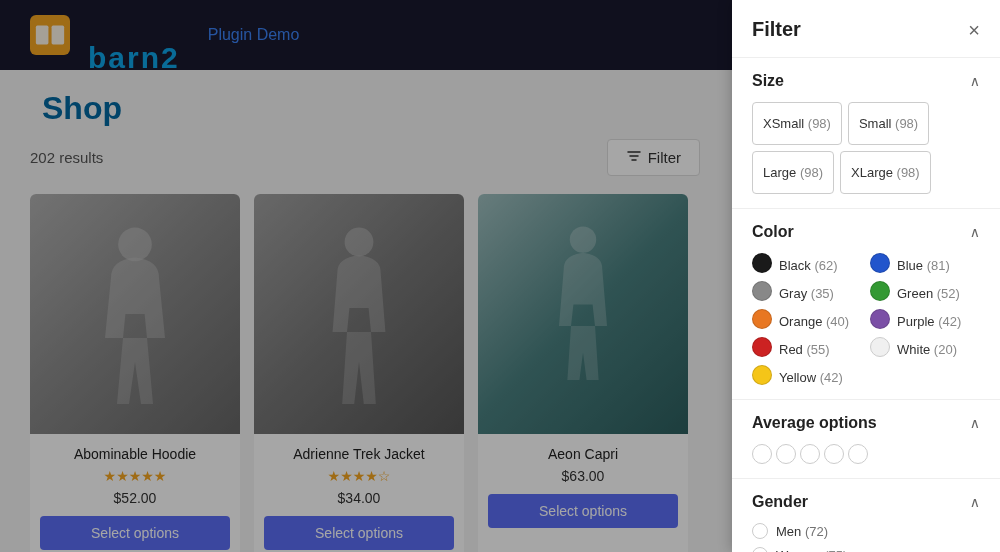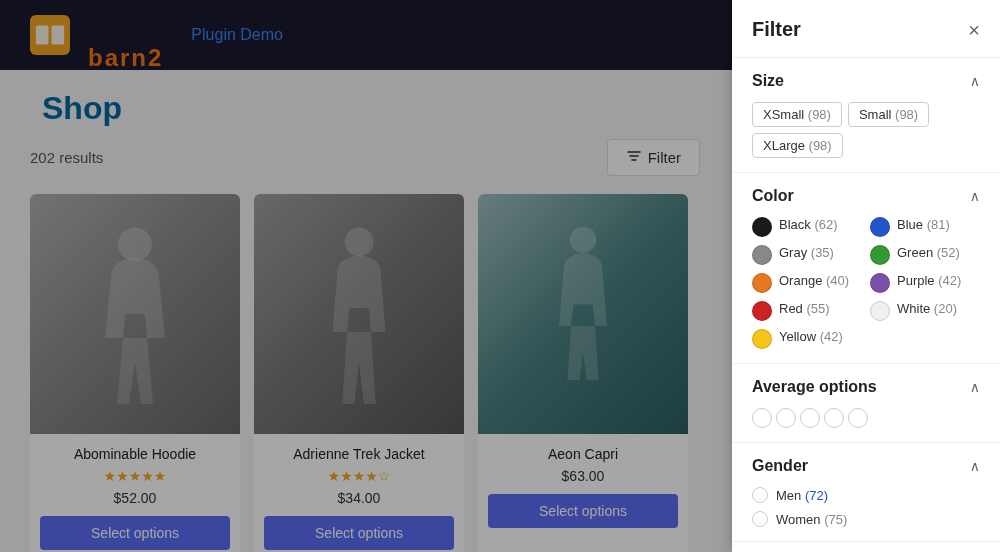--- a/index.html
+++ b/index.html
@@ -25,22 +25,22 @@
       height: 40px;
       border-radius: 6px;
       display: flex;
       align-items: center;
       justify-content: center;
       font-weight: bold;
       color: white;
       font-size: 18px;
     }
     .logo-text {
-      color: #f97316;
-      font-size: 24px;
+      color: #0ea5e9;
+      font-size: 30px;
       font-weight: bold;
       letter-spacing: 2px;
       margin-top: 46px;
     }
     .plugin-demo {
       color: #3b82f6;
       font-size: 16px;
       margin-left: 10px;
     }
     .nav-buttons {
@@ -227,36 +227,36 @@
 
     
     .size-tags {
       display: flex;
       flex-wrap: wrap;
       gap: 6px;
     }
     .size-tag {
       border: 1px solid #ccc;
       border-radius: 4px;
-      padding: 4px 10px;
+      padding: 13px 10px;
       font-size: 13px;
       cursor: pointer;
       color: #333;
       background: white;
     }
 
     
     .color-grid {
       display: grid;
       grid-template-columns: 1fr 1fr;
       gap: 8px;
     }
     .color-item {
       display: flex;
-      align-items: flex-start;
+      align-items: flex-end;
       gap: 7px;
       cursor: pointer;
     }
     .color-swatch {
       width: 20px;
       height: 20px;
       border-radius: 50%;
       border: 1px solid rgba(0,0,0,0.15);
       flex-shrink: 0;
     }
@@ -407,20 +407,21 @@
   </div>
 
   <div class="filter-section">
     <div class="filter-section-header">
       <span class="filter-section-title">Size</span>
       <span class="chevron">∧</span>
     </div>
     <div class="size-tags">
       <button class="size-tag">XSmall <span style="color:#888;">(98)</span></button>
       <button class="size-tag">Small <span style="color:#888;">(98)</span></button>
+      <button class="size-tag">Large <span style="color:#888;">(98)</span></button>
       <button class="size-tag">XLarge <span style="color:#888;">(98)</span></button>
     </div>
   </div>
 
   <div class="filter-section">
     <div class="filter-section-header">
       <span class="filter-section-title">Color</span>
       <span class="chevron">∧</span>
     </div>
     <div class="color-grid">
@@ -478,21 +479,21 @@
   </div>
 
   <div class="filter-section">
     <div class="filter-section-header">
       <span class="filter-section-title">Gender</span>
       <span class="chevron">∧</span>
     </div>
     <div class="gender-options">
       <div class="gender-option">
         <div class="radio-circle"></div>
-        <span class="gender-label">Men <span style="color:#1d4ed8;">(72)</span></span>
+        <span class="gender-label">Men <span style="color:#737373;">(72)</span></span>
       </div>
       <div class="gender-option">
         <div class="radio-circle"></div>
         <span class="gender-label">Women <span style="color:#888;">(75)</span></span>
       </div>
     </div>
   </div>
 
 </div>
 

